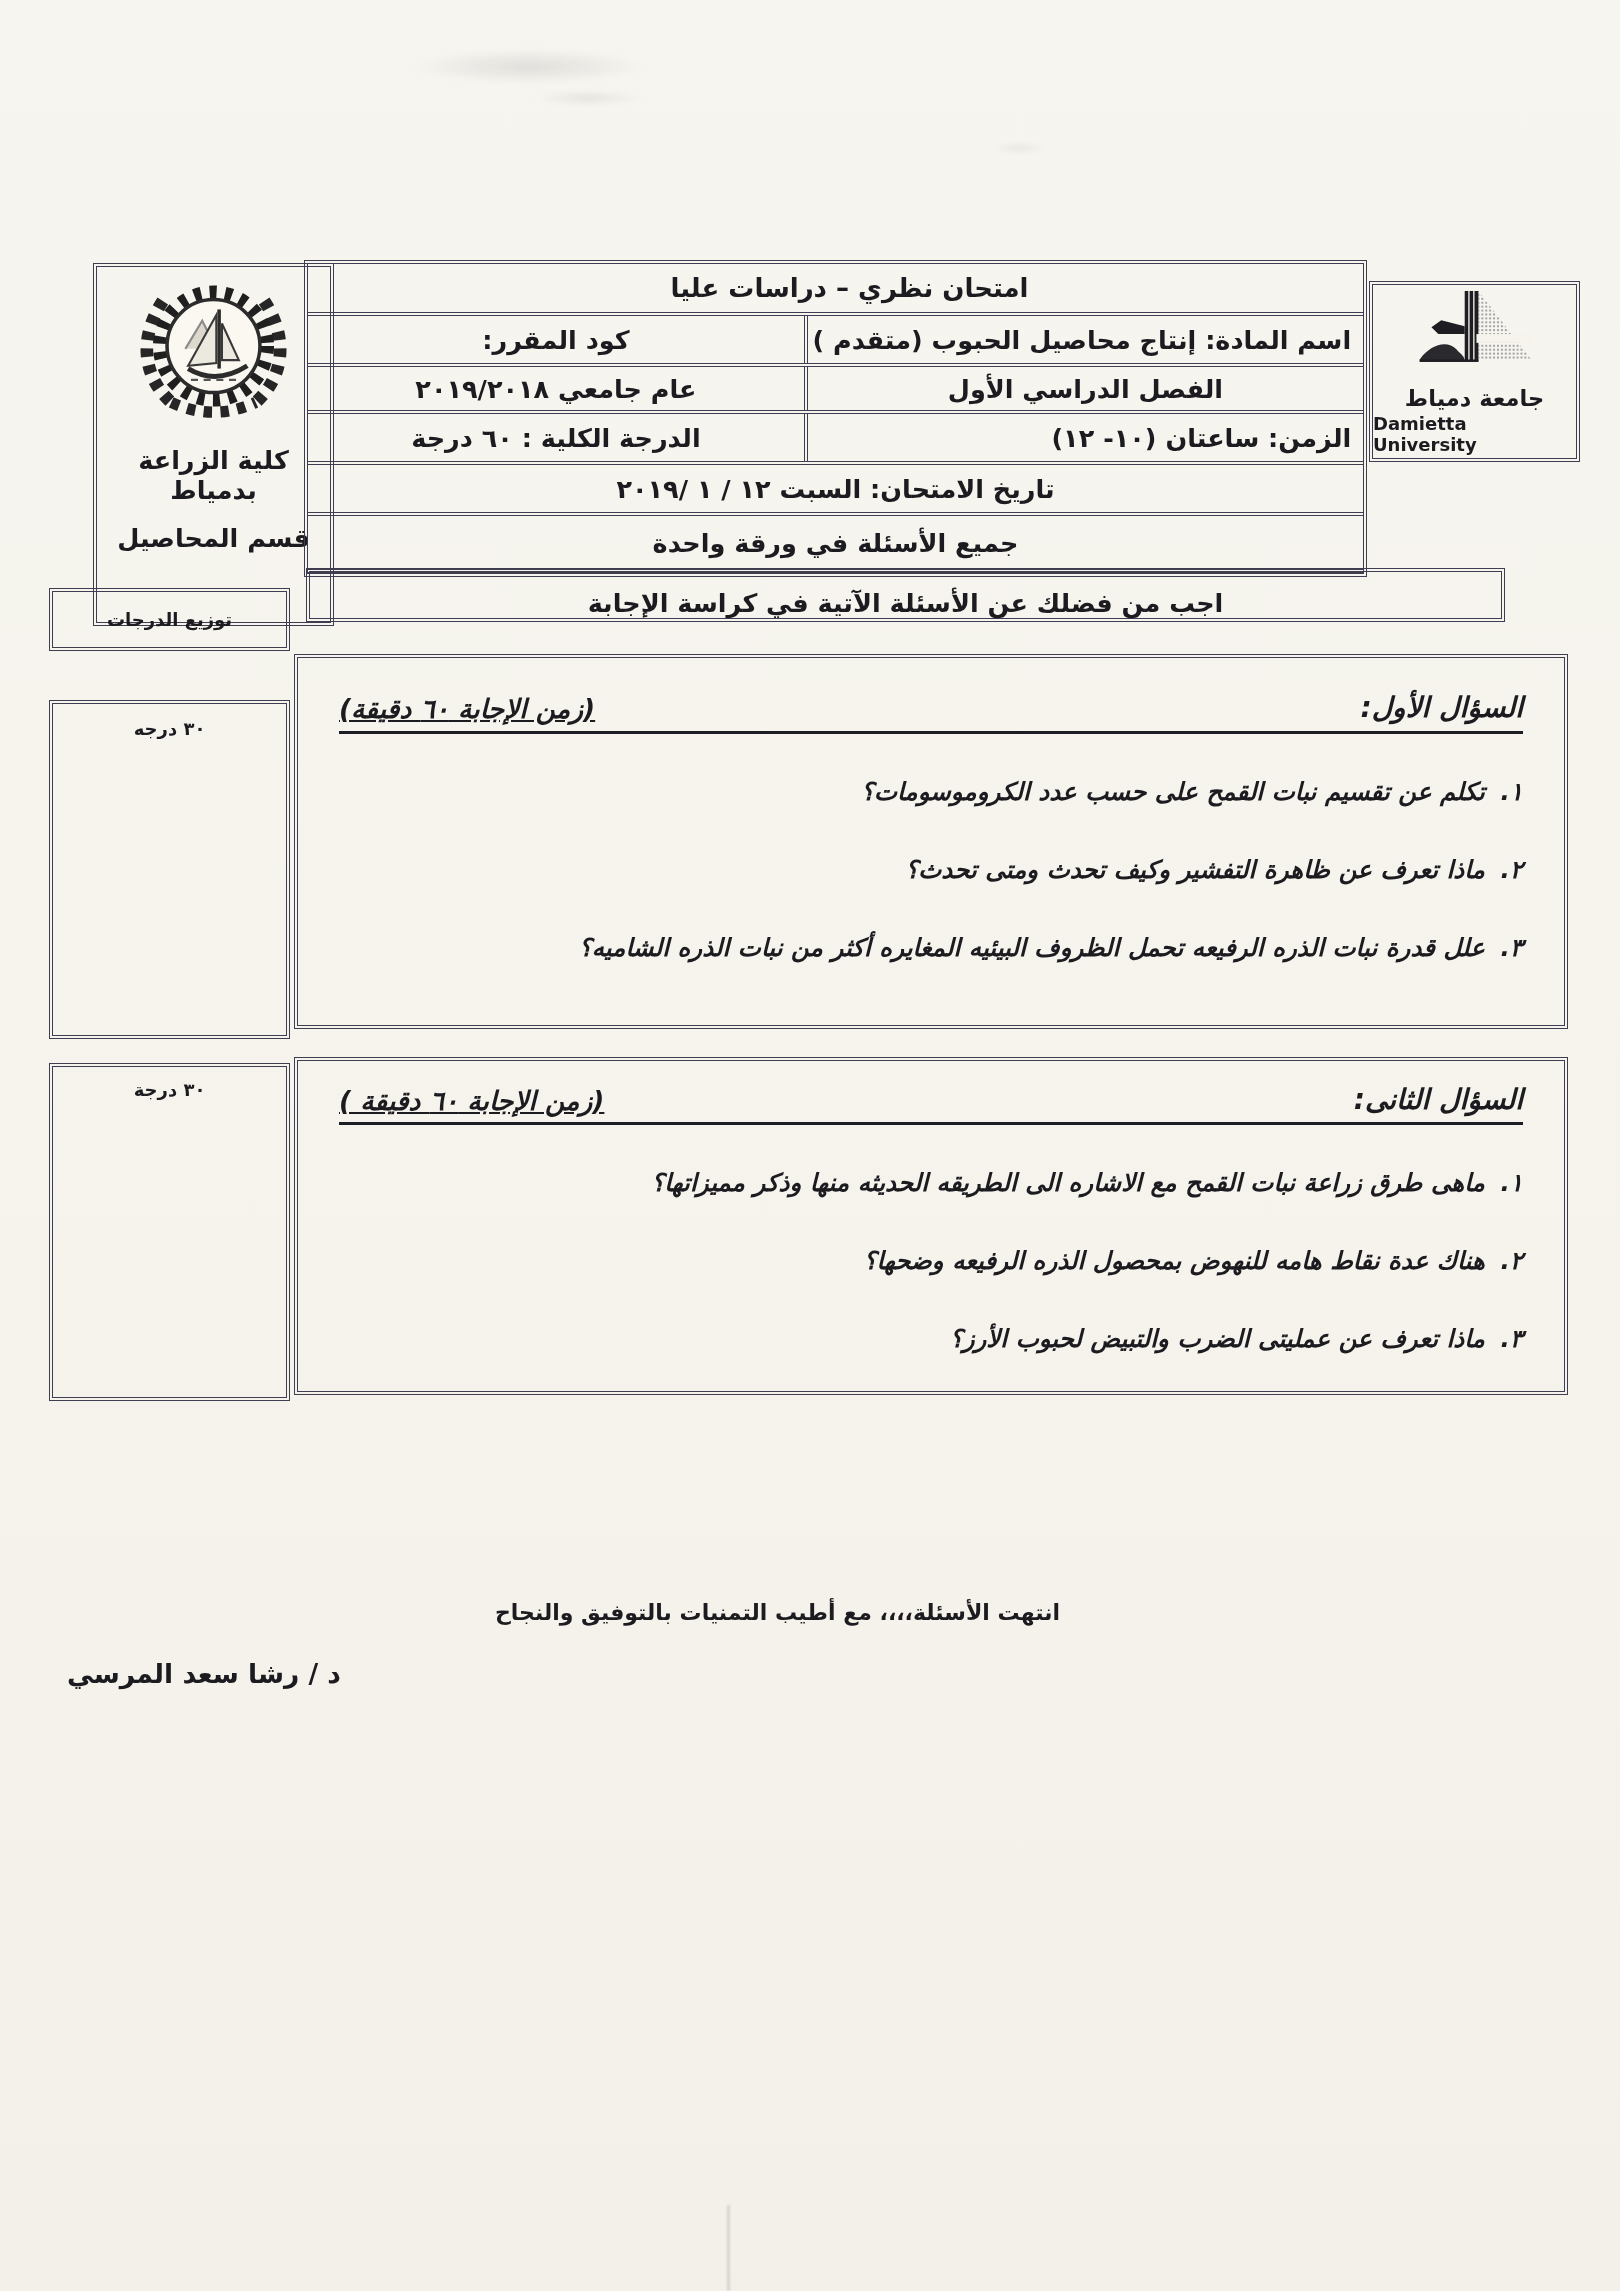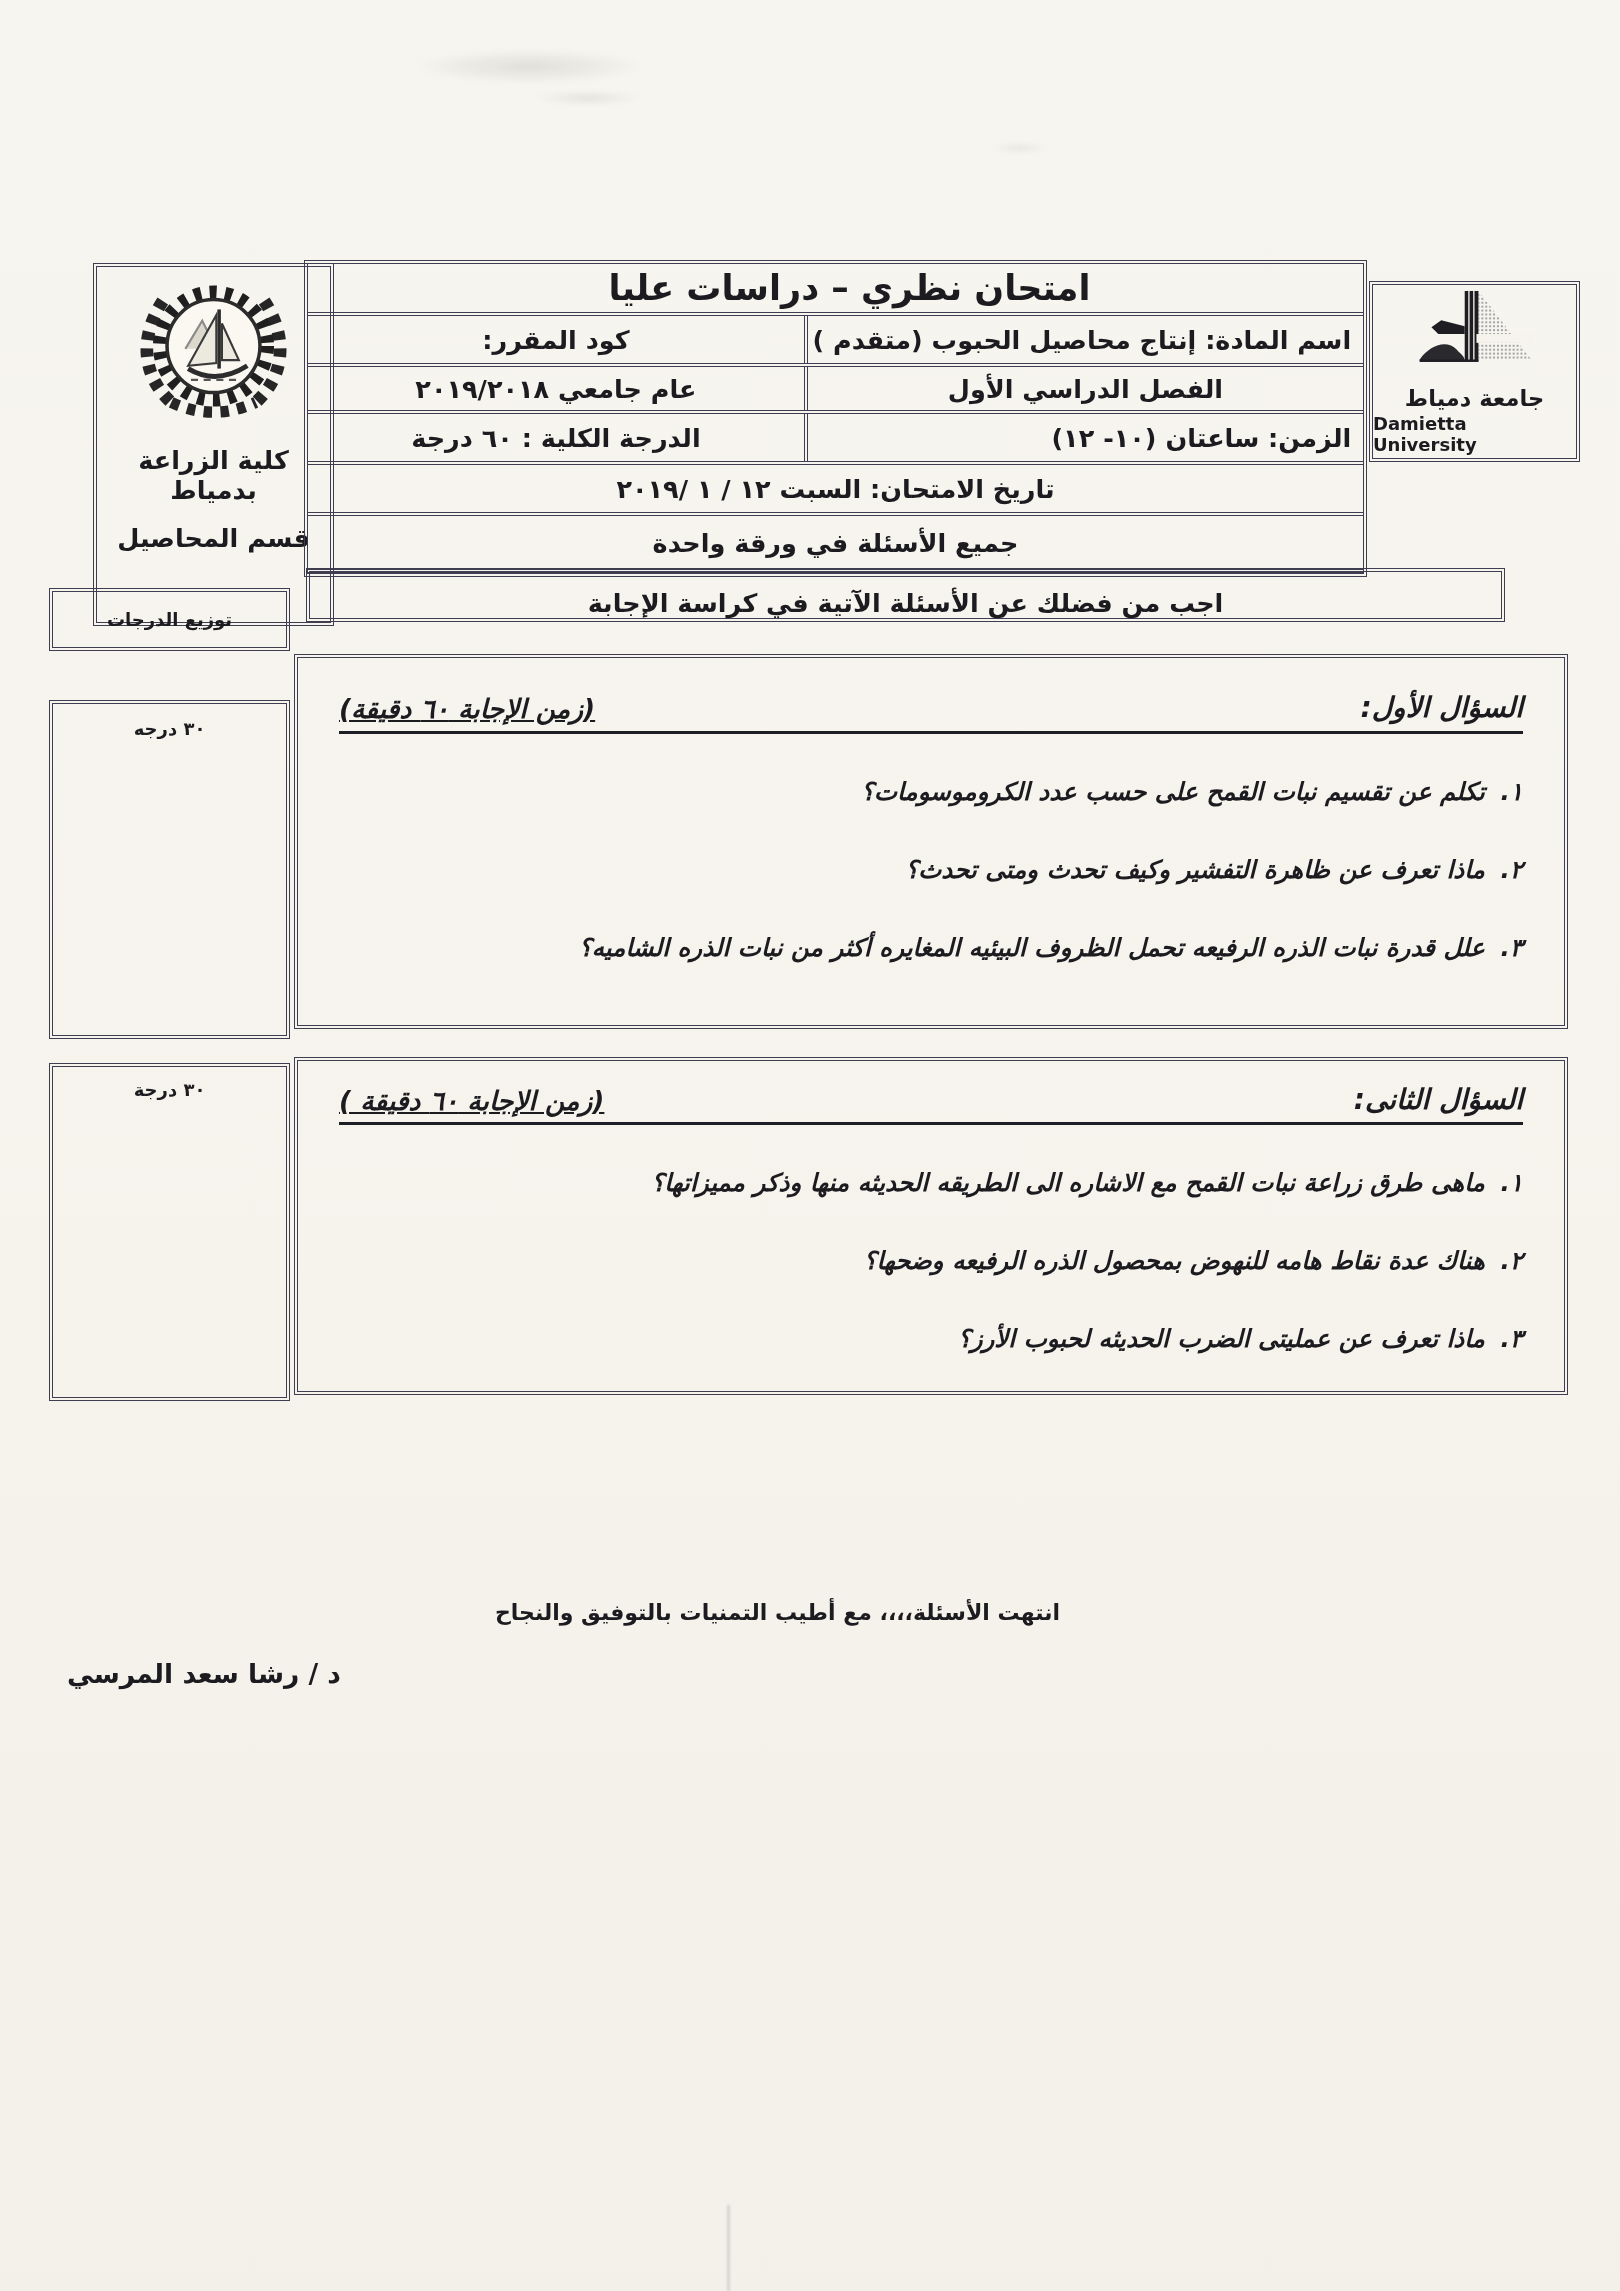--- a/index.html
+++ b/index.html
@@ -43,21 +43,21 @@
   .r1{height:52px; justify-content:center;}
   .r5{height:51px; justify-content:center;align-items:center;}
   .r6{height:57px; justify-content:center;}
   .split{padding:0; align-items:stretch;}
   .r2{height:51px;} .r3{height:47px;} .r4{height:51px;}
   .cell{display:flex; align-items:center; direction:rtl;}
   .cell-right{width:53%; border-left:4.9px double var(--border); padding-right:11.8px;}
   .cell-left{width:47%; justify-content:center;}
   .cell-center{justify-content:center; padding-right:0;}
   .hdr-txt{font-weight:bold; font-size:25.5px; direction:rtl;}
-  .hdr-big{font-weight:bold; font-size:35px; direction:rtl;margin-left:28px;}
+  .hdr-big{font-weight:bold; font-size:26px; direction:rtl;margin-left:28px;}
 
   
   .marks-header{position:absolute; left:49px; top:588px; width:241px; height:63px;
     display:flex; align-items:center; justify-content:center;}
   .q1-marks{position:absolute; left:49px; top:700px; width:241px; height:339px;
     display:flex; justify-content:center; padding-top:13.7px;}
   .q2-marks{position:absolute; left:49px; top:1063px; width:241px; height:338px;
     display:flex; justify-content:center; padding-top:11.8px;}
   .marks-txt{font-weight:bold; font-size:18px; direction:rtl;}
 
@@ -214,21 +214,21 @@
       <span class="q-time">(زمن الإجابة ٦٠ دقيقة )</span>
     </div>
     <div class="q-items">
       <div class="q-item">
         <span class="num">١.</span><span>ماهى طرق زراعة نبات القمح مع الاشاره الى الطريقه الحديثه منها وذكر مميزاتها؟</span>
       </div>
       <div class="q-item">
         <span class="num">٢.</span><span>هناك عدة نقاط هامه للنهوض بمحصول الذره الرفيعه وضحها؟</span>
       </div>
       <div class="q-item">
-        <span class="num">٣.</span><span>ماذا تعرف عن عمليتى الضرب الحديثه لحبوب الأرز؟</span>
+        <span class="num">٣.</span><span>ماذا تعرف عن عمليتى الضرب والتبيض لحبوب الأرز؟</span>
       </div>
     </div>
   </div>
 
   <div class="closing">انتهت الأسئلة،،،، مع أطيب التمنيات بالتوفيق والنجاح</div>
   <div class="examiner">د / رشا سعد المرسي</div>
 
 </div>
 
 

